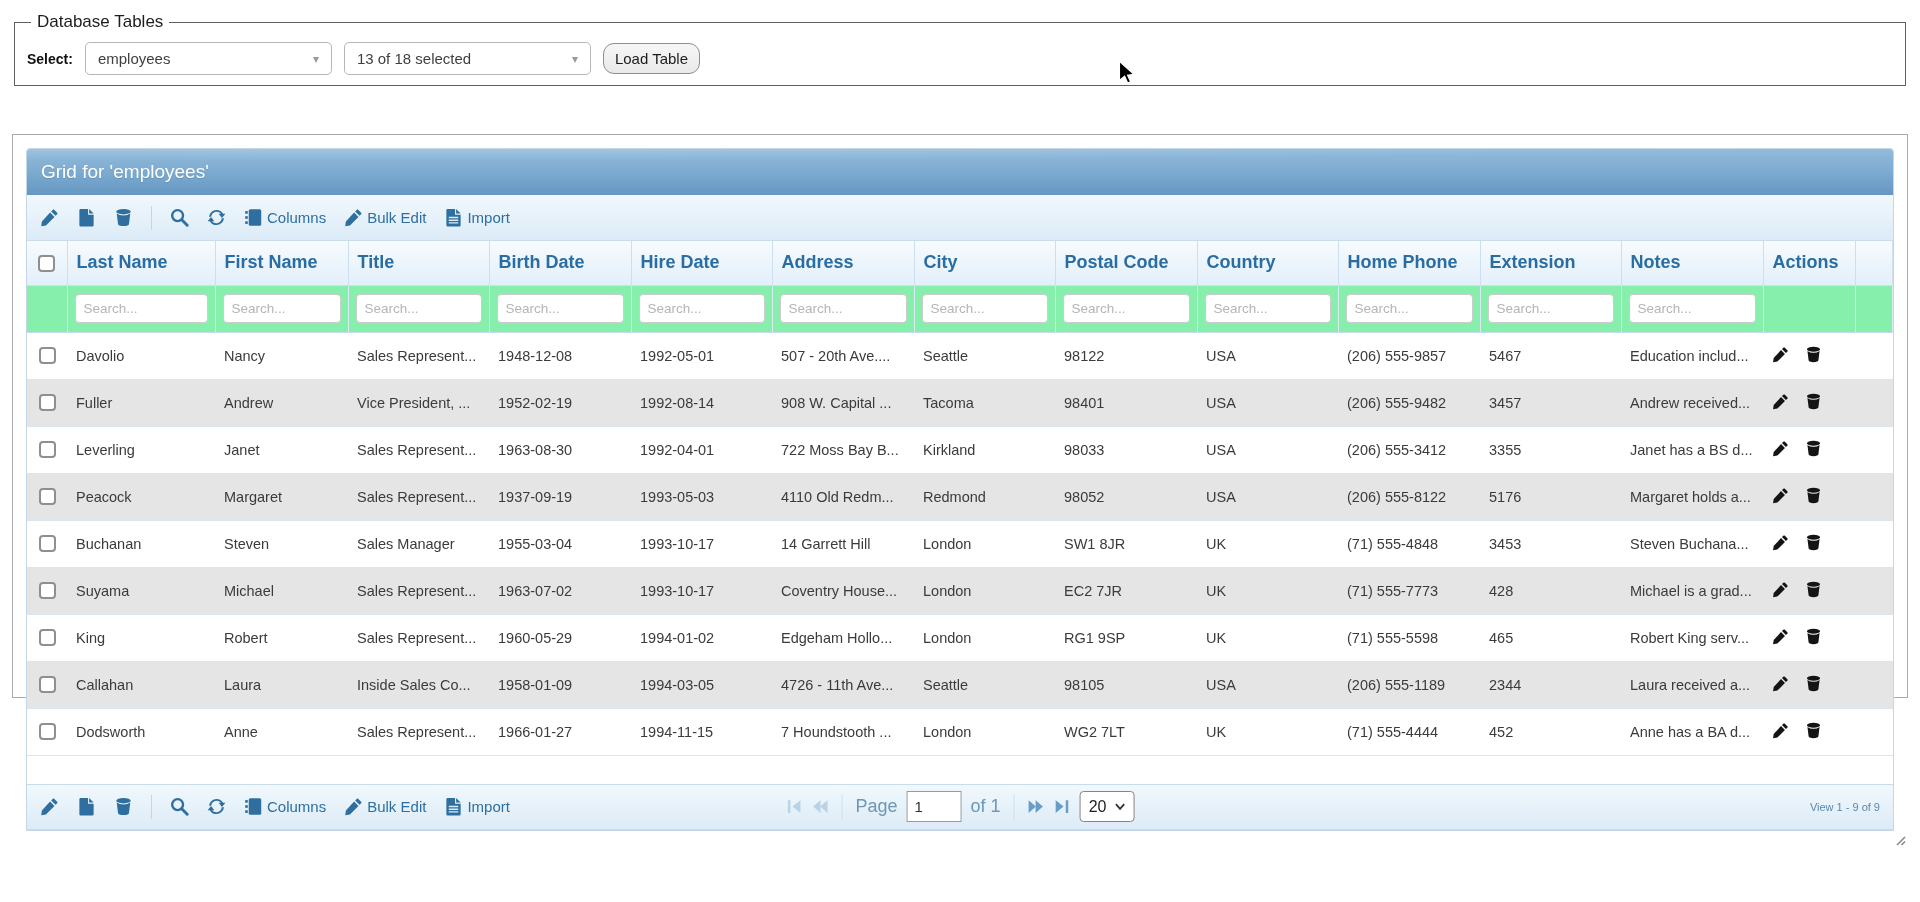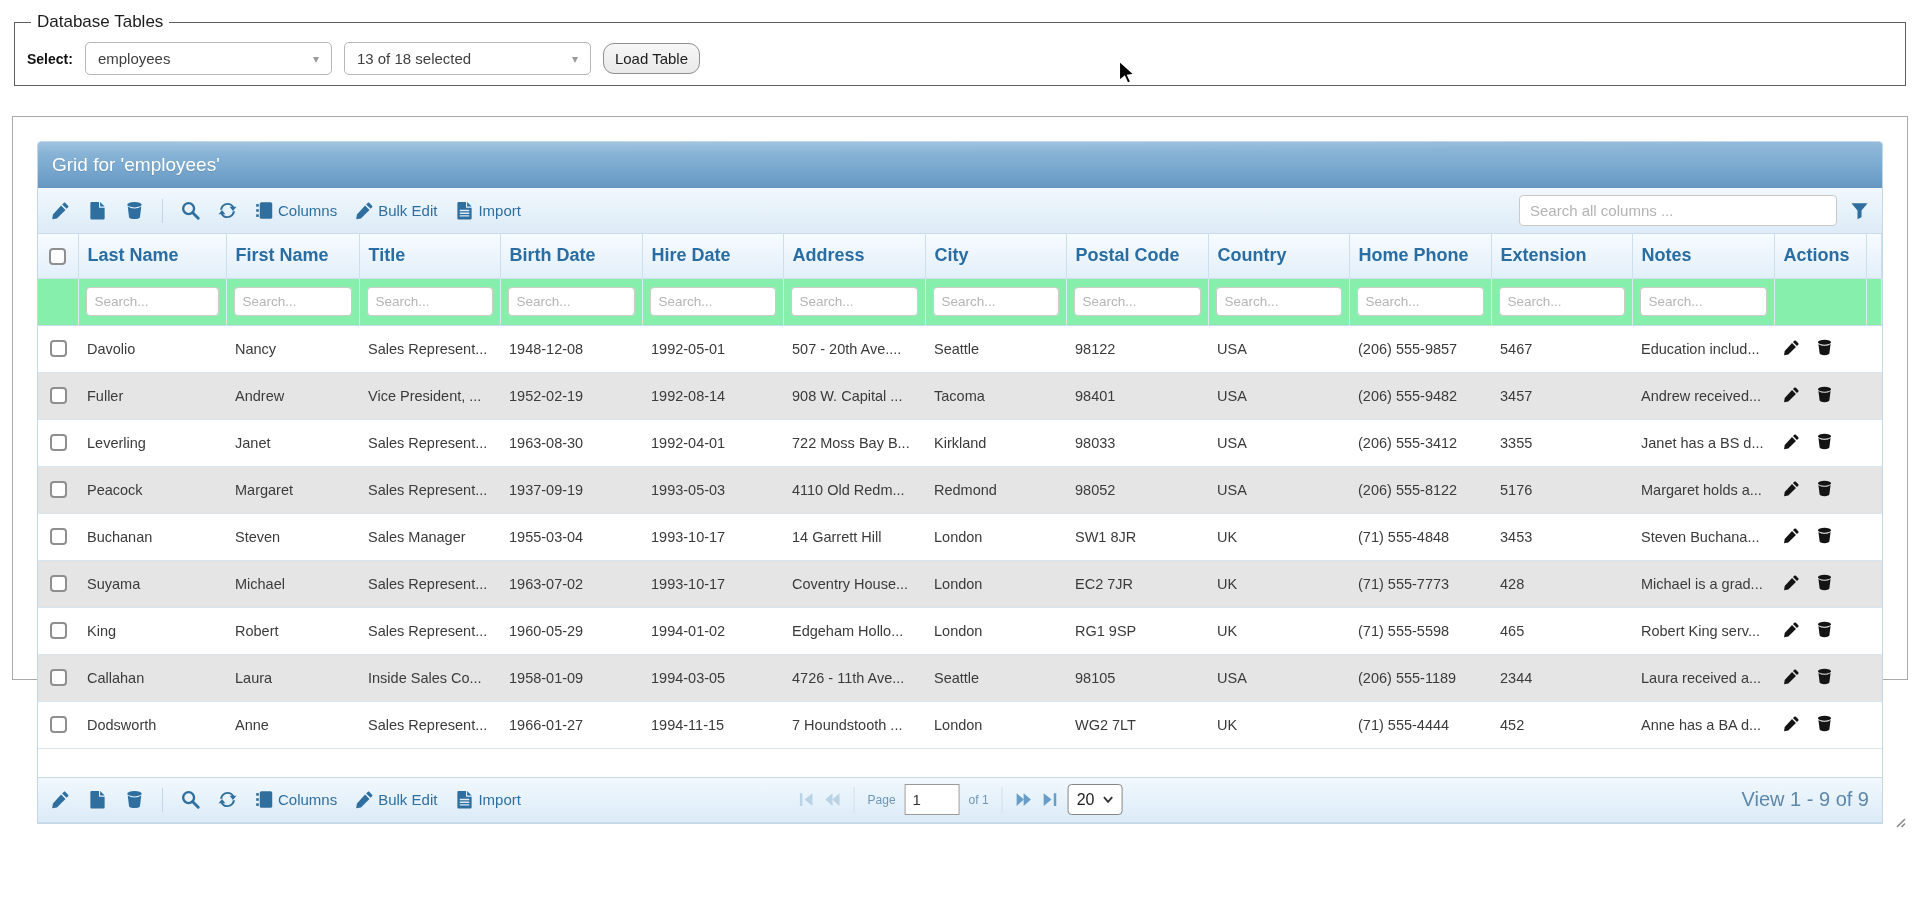--- a/index.html
+++ b/index.html
@@ -31,23 +31,23 @@
   .selectbox .dd-arrow { color:#9a9a9a; font-size:12px; line-height:1; }
   .btn {
     height:31px; padding:0 11px; font-size:15px; color:#1c1c1c;
     background:linear-gradient(#f7f7f7,#e9e9e9);
     border:1px solid #8f8f8f; border-radius:11px; cursor:pointer;
   }
 
   
   .panel {
     position:relative;
-    margin:30px 12px 0 12px;
+    margin:48px 12px 0 12px;
     border:1px solid #a9a9a9;
-    padding:24px;
+    padding:13px;
     height:564px;
   }
 
   
   .jqgrid { border:1px solid #c3d7e7; border-radius:4px 4px 0 0; position:relative; }
   .caption {
     height:46px; display:flex; align-items:center; padding:0 14px;
     color:#ffffff; font-size:19px;
     border-radius:3px 3px 0 0;
     background:
@@ -118,32 +118,32 @@
   }
   .pager-center {
     position:absolute; left:50%; transform:translateX(-50%);
     display:flex; align-items:center; gap:9px;
   }
   .pg-icon { display:inline-flex; cursor:pointer; }
   .pg-icon svg { width:17px; height:17px; }
   .pg-disabled { color:#b9d2e5; }
   .pg-enabled { color:#679dc6; }
   .pg-sep { width:1px; height:26px; background:#cfe0ee; margin:0 4px; }
-  .pg-label { color:#6e96b6; font-size:12px; }
+  .pg-label { color:#6e96b6; font-size:18px; }
   input.page-input {
     width:55px; height:31px; border:1px solid #999; font-size:15px;
     padding:0 7px; color:#333; outline:none;
   }
   .page-size-select {
     height:31px; background:#fff; border:1px solid #858585; border-radius:4px;
     display:flex; align-items:center; gap:8px; padding:0 8px;
     font-size:16px; color:#1d1d1d; cursor:pointer;
   }
   .page-size-select svg { width:11px; height:11px; color:#333; }
-  .view-info { margin-left:auto; color:#5d87ab; font-size:20px; }
+  .view-info { margin-left:auto; color:#5d87ab; font-size:11px; }
 
   .resize-handle { position:absolute; right:1px; top:697px; color:#8a8a8a; }
   .resize-handle svg { width:13px; height:13px; }
 
   .forget-wrap { margin-top:17px; }
 
   .mouse-cursor { position:absolute; left:1116px; top:60px; z-index:50; pointer-events:none; }
 </style>
 </head>
 <body>
@@ -220,28 +220,20 @@
             <svg viewBox="0 0 16 16" fill="currentColor">
               <path d="M3 .8h6.3v4.8H14v9a1 1 0 0 1-1 1H3a1 1 0 0 1-1-1V1.8a1 1 0 0 1 1-1z"></path>
               <path d="M10.2.8L14 4.6h-3.8z"></path>
               <g stroke="#dcebf7" stroke-width="1.1">
                 <path d="M4 8h8M4 10.3h8M4 12.6h8"></path>
               </g>
             </svg>
             <span>Import</span>
           </span>
         </div>
-      <div class="search-all-wrap">
-        <input class="search-all" placeholder="Search all columns ..." style="">
-        <span class="funnel">
-          <svg viewBox="0 0 16 16" fill="currentColor">
-              <path d="M1.2 1.8h13.6L9.7 8.1v5.6l-3.4 1.6V8.1z"></path>
-            </svg>
-        </span>
-      </div>
     </div>
 
     <table class="grid-table">
       <colgroup>
         <col style="width:40px">
           <col style="width:148px">
           <col style="width:133px">
           <col style="width:141px">
         <col style="width:142px">
           <col style="width:141px">

